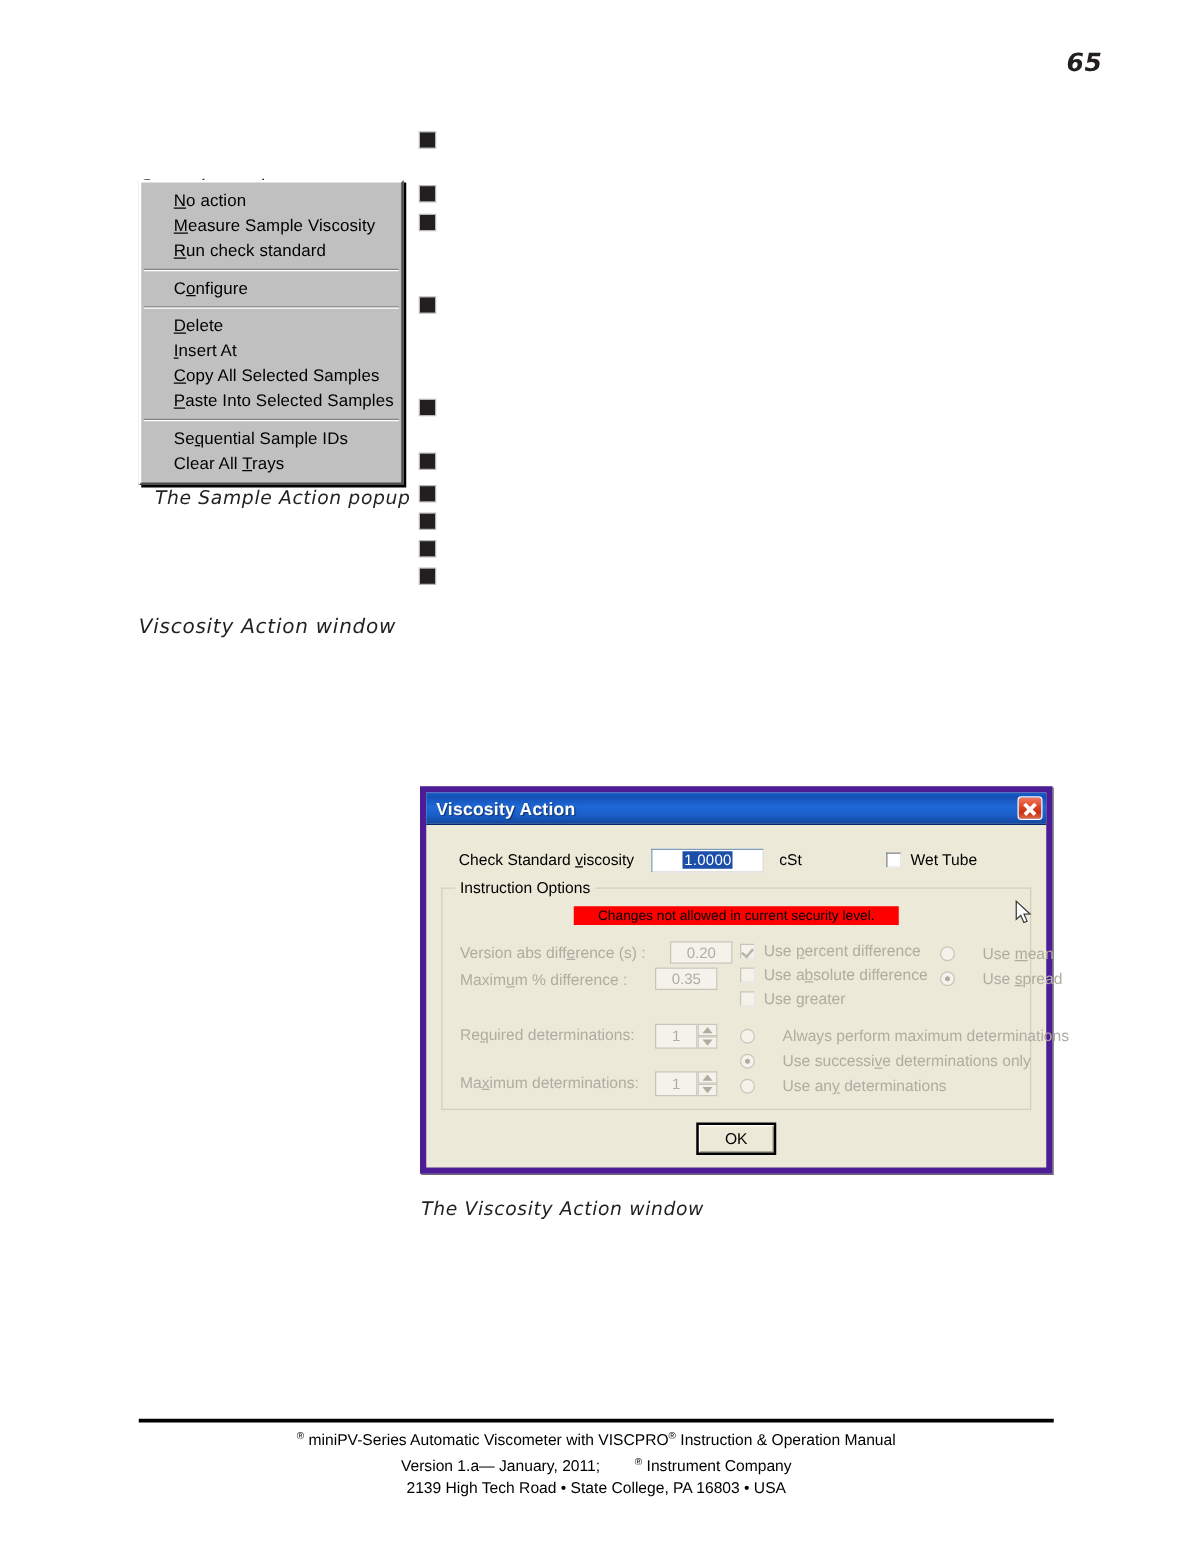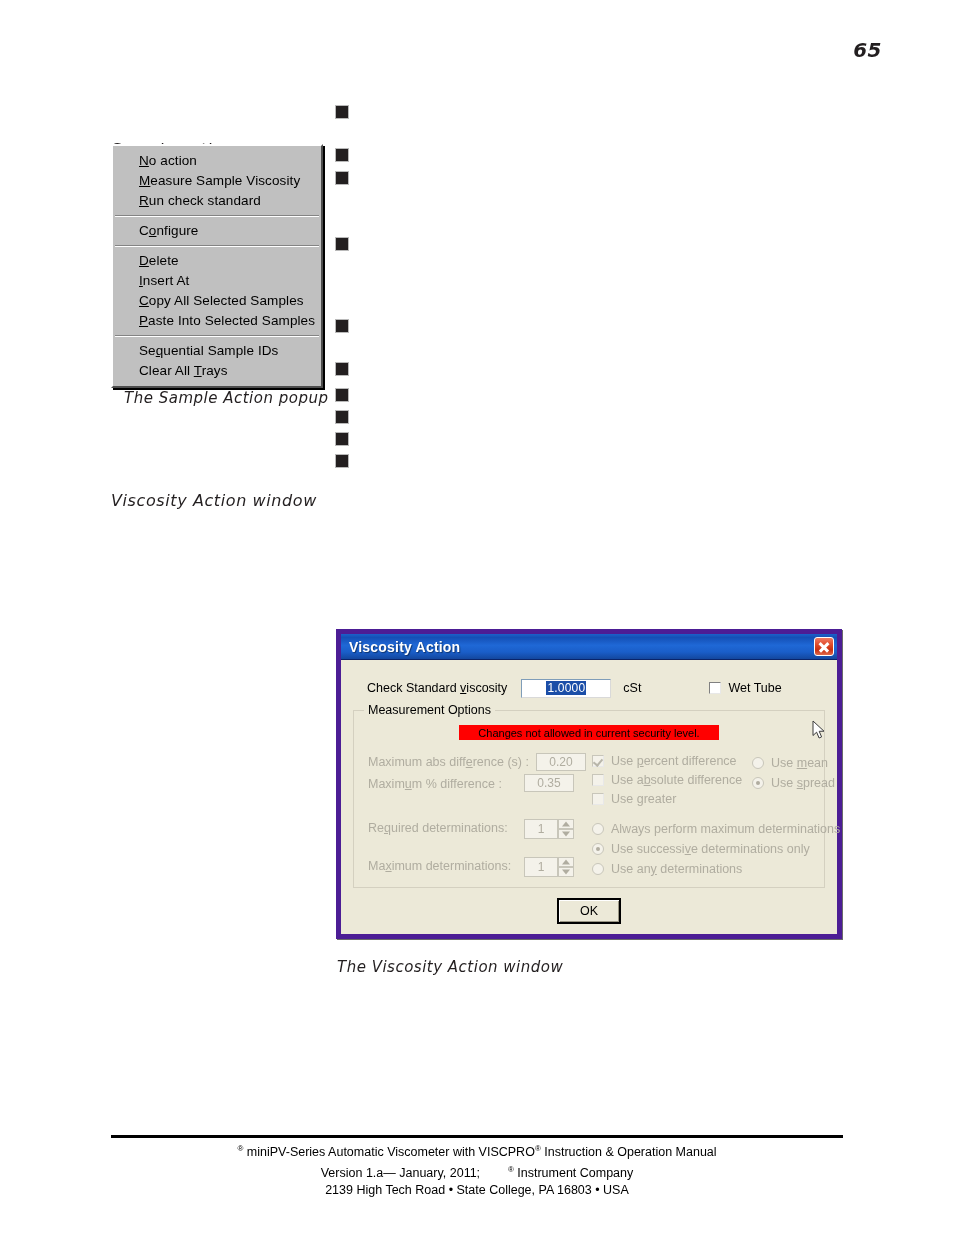--- a/index.html
+++ b/index.html
@@ -342,21 +342,21 @@
     left: 3px;
     top: 3px;
     width: 4px;
     height: 4px;
     border-radius: 50%;
     background: #b0ada0;
   }
   .rb-row {
     display: flex;
     align-items: center;
-    gap: 7px;
+    gap: 22px;
     height: 20px;
     font-size: 12.5px;
     white-space: nowrap;
   }
 
   .opt-block-bottom {
     position: absolute;
     left: 0; right: 0;
     top: 108px;
     height: 60px;
@@ -523,26 +523,26 @@
           <span>1.0000</span>
         </div>
       <div class="unit-cst">cSt</div>
       <div class="wet-tube-wrap">
         <span class="cb"></span>
         <span>Wet Tube</span>
       </div>
     </div>
 
     <div class="group-measurement">
-      <div class="group-title">Measurement Options</div>
+      <div class="group-title">Instruction Options</div>
 
       <div class="banner-security">Changes not allowed in current security level.</div>
 
       <div class="opt-block-top">
-        <div class="lbl-max-abs disabled-text"><span>Maximum abs diff</span><u>e</u><span>rence (s) :</span></div>
+        <div class="lbl-max-abs disabled-text"><span>Version abs diff</span><u>e</u><span>rence (s) :</span></div>
         <div class="num-field" id="field-max-abs">0.20</div>
 
         <div class="lbl-max-pct disabled-text"><span>Maxim</span><u>u</u><span>m % difference :</span></div>
         <div class="num-field" id="field-max-pct">0.35</div>
 
         <div class="cb-col" id="difference-checkbox-column">
             <div class="cb-row">
               <span class="cb disabled checked"></span>
               <span class="disabled-text">Use <u>p</u>ercent difference</span>
             </div>

